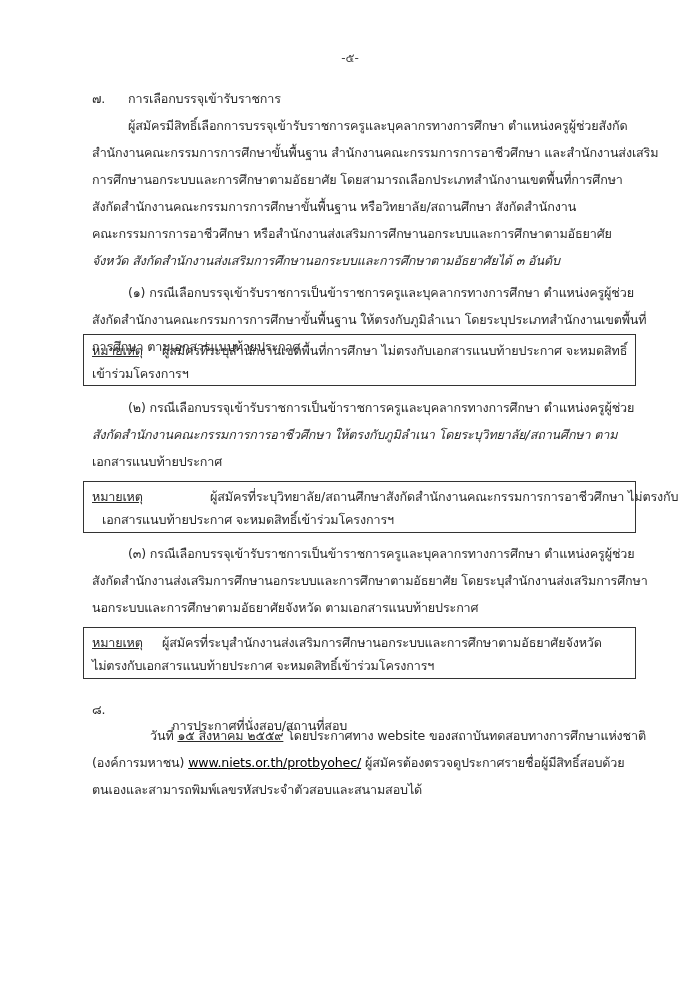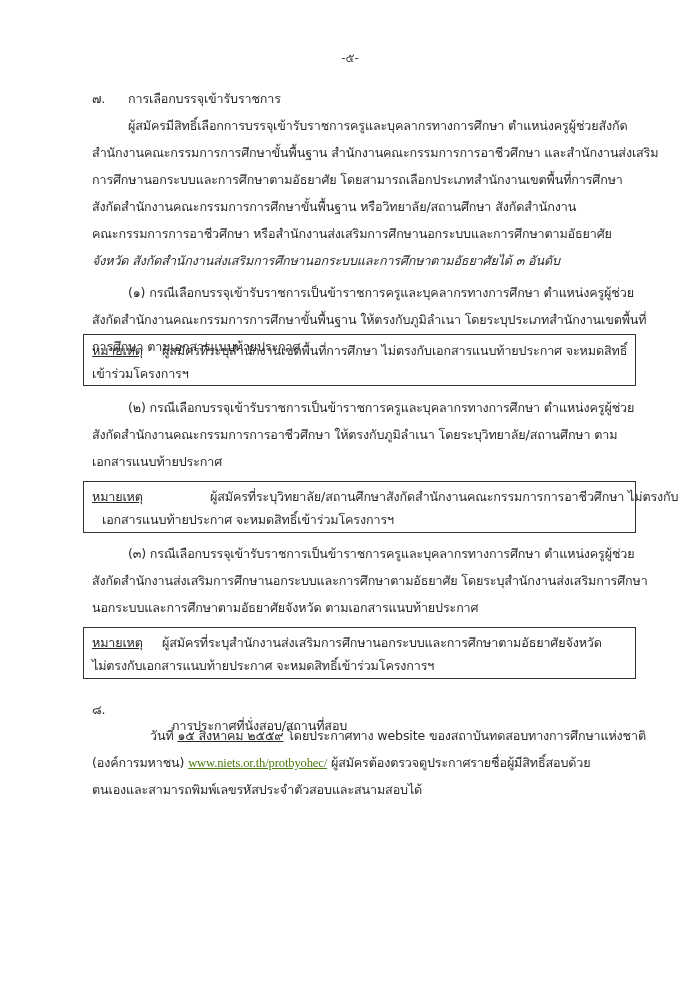--- a/index.html
+++ b/index.html
@@ -31,21 +31,21 @@
   <div class="line" style="top:285px;left:128px;">(๑) กรณีเลือกบรรจุเข้ารับราชการเป็นข้าราชการครูและบุคลากรทางการศึกษา ตำแหน่งครูผู้ช่วย</div>
   <div class="line" style="top:312px;left:92px;">สังกัดสำนักงานคณะกรรมการการศึกษาขั้นพื้นฐาน ให้ตรงกับภูมิลำเนา โดยระบุประเภทสำนักงานเขตพื้นที่</div>
   <div class="line" style="top:339px;left:92px;">การศึกษา ตามเอกสารแนบท้ายประกาศ</div>
 
   <div class="note-box" style="top:334px;height:50px;"></div>
   <div class="line u" style="top:343px;left:92px;">หมายเหตุ</div>
   <div class="line" style="top:343px;left:162px;">ผู้สมัครที่ระบุสำนักงานเขตพื้นที่การศึกษา ไม่ตรงกับเอกสารแนบท้ายประกาศ จะหมดสิทธิ์</div>
   <div class="line" style="top:366px;left:92px;">เข้าร่วมโครงการฯ</div>
 
   <div class="line" style="top:400px;left:128px;">(๒) กรณีเลือกบรรจุเข้ารับราชการเป็นข้าราชการครูและบุคลากรทางการศึกษา ตำแหน่งครูผู้ช่วย</div>
-  <div class="line" style="top:427px;left:92px;">สังกัดสำนักงานคณะกรรมการการอาชีวศึกษา ให้ตรงกับภูมิลำเนา โดยระบุวิทยาลัย/สถานศึกษา ตาม</div>
+  <div class="line" style="top:427px;left:92px;font-style:italic;">สังกัดสำนักงานคณะกรรมการการอาชีวศึกษา ให้ตรงกับภูมิลำเนา โดยระบุวิทยาลัย/สถานศึกษา ตาม</div>
   <div class="line" style="top:454px;left:92px;">เอกสารแนบท้ายประกาศ</div>
 
   <div class="note-box" style="top:481px;height:50px;"></div>
   <div class="line u" style="top:489px;left:92px;">หมายเหตุ</div>
   <div class="line" style="top:489px;left:162px;margin-left:48px;">ผู้สมัครที่ระบุวิทยาลัย/สถานศึกษาสังกัดสำนักงานคณะกรรมการการอาชีวศึกษา ไม่ตรงกับ</div>
   <div class="line" style="top:512px;left:102px;">เอกสารแนบท้ายประกาศ จะหมดสิทธิ์เข้าร่วมโครงการฯ</div>
 
   <div class="line" style="top:546px;left:128px;">(๓) กรณีเลือกบรรจุเข้ารับราชการเป็นข้าราชการครูและบุคลากรทางการศึกษา ตำแหน่งครูผู้ช่วย</div>
   <div class="line" style="top:573px;left:92px;">สังกัดสำนักงานส่งเสริมการศึกษานอกระบบและการศึกษาตามอัธยาศัย โดยระบุสำนักงานส่งเสริมการศึกษา</div>
   <div class="line" style="top:600px;left:92px;">นอกระบบและการศึกษาตามอัธยาศัยจังหวัด ตามเอกสารแนบท้ายประกาศ</div>
@@ -58,18 +58,18 @@
   <div class="line" style="top:702px;left:92px;">๘.</div>
   <div class="line" style="top:718px;left:128px;margin-left:44px;">การประกาศที่นั่งสอบ/สถานที่สอบ</div>
 
   <div class="line" style="top:728px;left:150px;">
     <span>วันที่</span>
     <span class="u">๑๕ สิงหาคม ๒๕๕๙</span>
     <span>โดยประกาศทาง  website ของสถาบันทดสอบทางการศึกษาแห่งชาติ</span>
   </div>
   <div class="line" style="top:755px;left:92px;">
     <span>(องค์การมหาชน)</span>
-    <span class="u" style="color:#4d7c0f;font-family:Liberation Serif, serif;">www.niets.or.th/protbyohec/</span>
+    <span class="u" style="color:#000000;">www.niets.or.th/protbyohec/</span>
     <span>ผู้สมัครต้องตรวจดูประกาศรายชื่อผู้มีสิทธิ์สอบด้วย</span>
   </div>
   <div class="line" style="top:782px;left:92px;">ตนเองและสามารถพิมพ์เลขรหัสประจำตัวสอบและสนามสอบได้</div>
 
 </div>
 
 </body></html>

